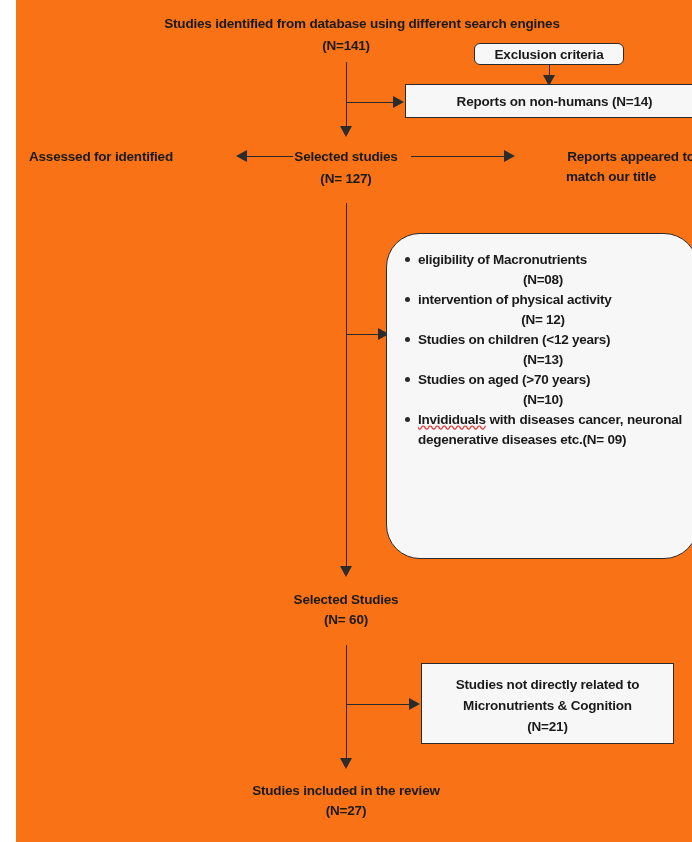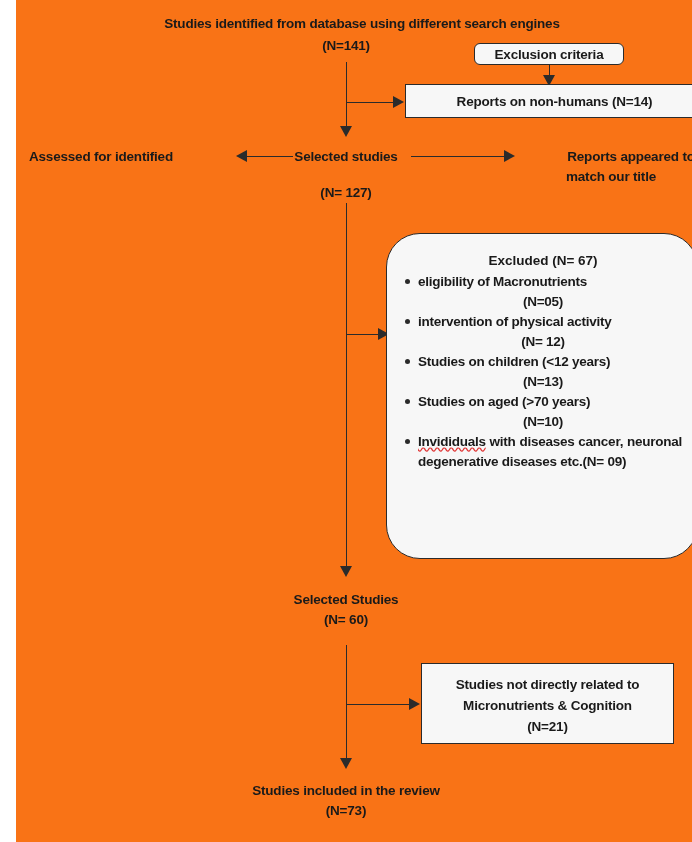--- a/index.html
+++ b/index.html
@@ -156,39 +156,38 @@
 
   <div class="hline" style="left:331px; top:102px; width:47px;"></div>
   <div class="arrow-right" style="left:377px; top:96px;"></div>
 
   <div class="txt" style="left:13px; top:147px;">Assessed for identified</div>
 
   <div class="hline" style="left:231px; top:156px; width:46px;"></div>
   <div class="arrow-left" style="left:220px; top:150px;"></div>
 
   <div class="txt center" style="left:255px; top:147px; width:150px;">Selected studies</div>
-  <div class="txt center" style="left:255px; top:183px; width:150px;text-align:center;">(N= 127)</div>
+  <div class="txt center" style="left:255px; top:169px; width:150px;text-align:center;">(N= 127)</div>
 
   <div class="hline" style="left:395px; top:156px; width:94px;"></div>
   <div class="arrow-right" style="left:488px; top:150px;"></div>
 
   <div class="txt center" style="left:515px; top:147px; width:200px;">Reports appeared to</div>
   <div class="txt center" style="left:515px; top:167px; width:160px;">match our title</div>
 
   <div class="vline" style="left:330px; top:203px; height:368px;"></div>
   <div class="arrow-down" style="left:324px; top:566px;"></div>
 
   <div class="hline" style="left:331px; top:334px; width:32px;"></div>
   <div class="arrow-right" style="left:362px; top:328px;"></div>
 
   <div class="box rounded" style="left:370px; top:233px; width:312px; height:326px;"></div>
 
   <ul id="excluded-list">
-    <li class="head">Excluded (N= 67)</li>
-  <li class="item"><span class="bullet"></span><span class="body">eligibility of Macronutrients</span><span class="count">(N=05)</span></li>
+  <li class="item"><span class="bullet"></span><span class="body">eligibility of Macronutrients</span><span class="count">(N=08)</span></li>
       <li class="item"><span class="bullet"></span><span class="body">intervention of physical activity</span><span class="count">(N= 12)</span></li>
       <li class="item"><span class="bullet"></span><span class="body">Studies on children (&lt;12 years)</span><span class="count">(N=13)</span></li>
       <li class="item"><span class="bullet"></span><span class="body">Studies on aged (&gt;70 years)</span><span class="count">(N=10)</span></li>
       <li class="item justified">
         <span class="bullet"></span>
         <span class="body"><span class="misspelled">Invididuals</span> with diseases cancer, neuronal degenerative diseases etc.(N= 09)</span>
       </li>
     </ul>
 
   <div class="txt center" style="left:255px; top:590px; width:150px;">Selected Studies</div>
@@ -200,15 +199,15 @@
   <div class="hline" style="left:331px; top:704px; width:63px;"></div>
   <div class="arrow-right" style="left:393px; top:698px;"></div>
 
   <div class="box" style="left:405px; top:663px; width:253px; height:81px;">
     <div class="box-label" style="top:11px;">Studies not directly related to</div>
     <div class="box-label" style="top:32px;">Micronutrients &amp; Cognition</div>
     <div class="box-label" style="top:53px;">(N=21)</div>
   </div>
 
   <div class="txt center" style="left:180px; top:781px; width:300px;">Studies included in the review</div>
-  <div class="txt center" style="left:180px; top:801px; width:300px;">(N=73)</div>
+  <div class="txt center" style="left:180px; top:801px; width:300px;">(N=27)</div>
 
 </div>
 
 </body></html>

